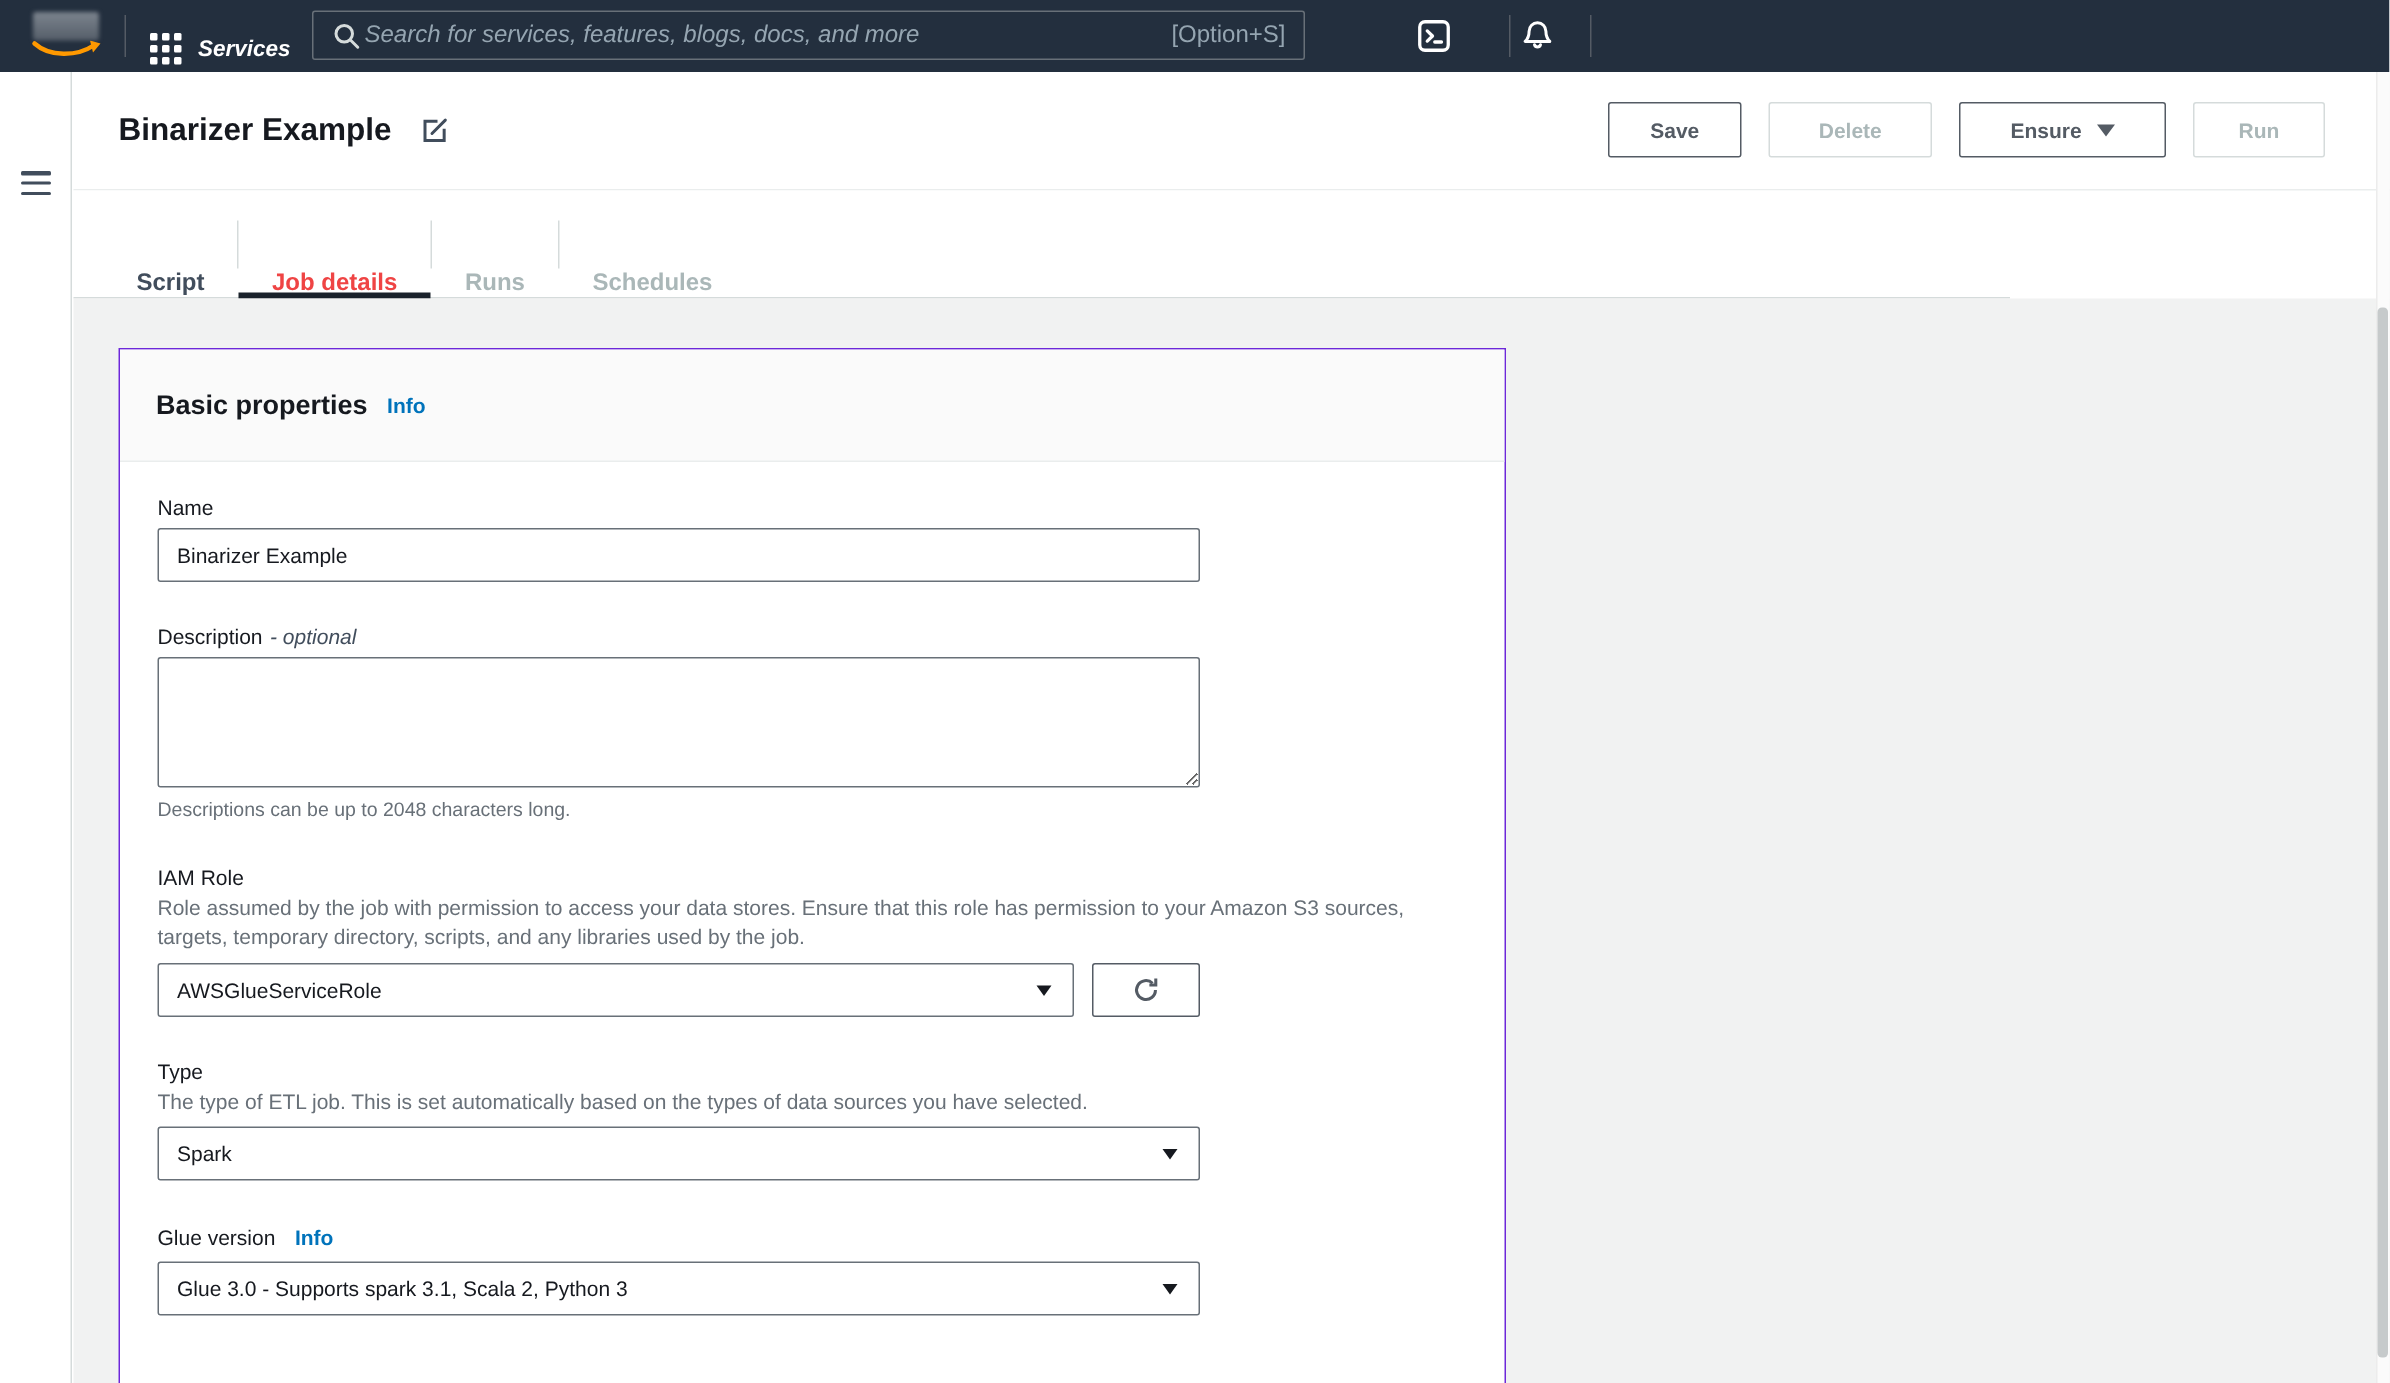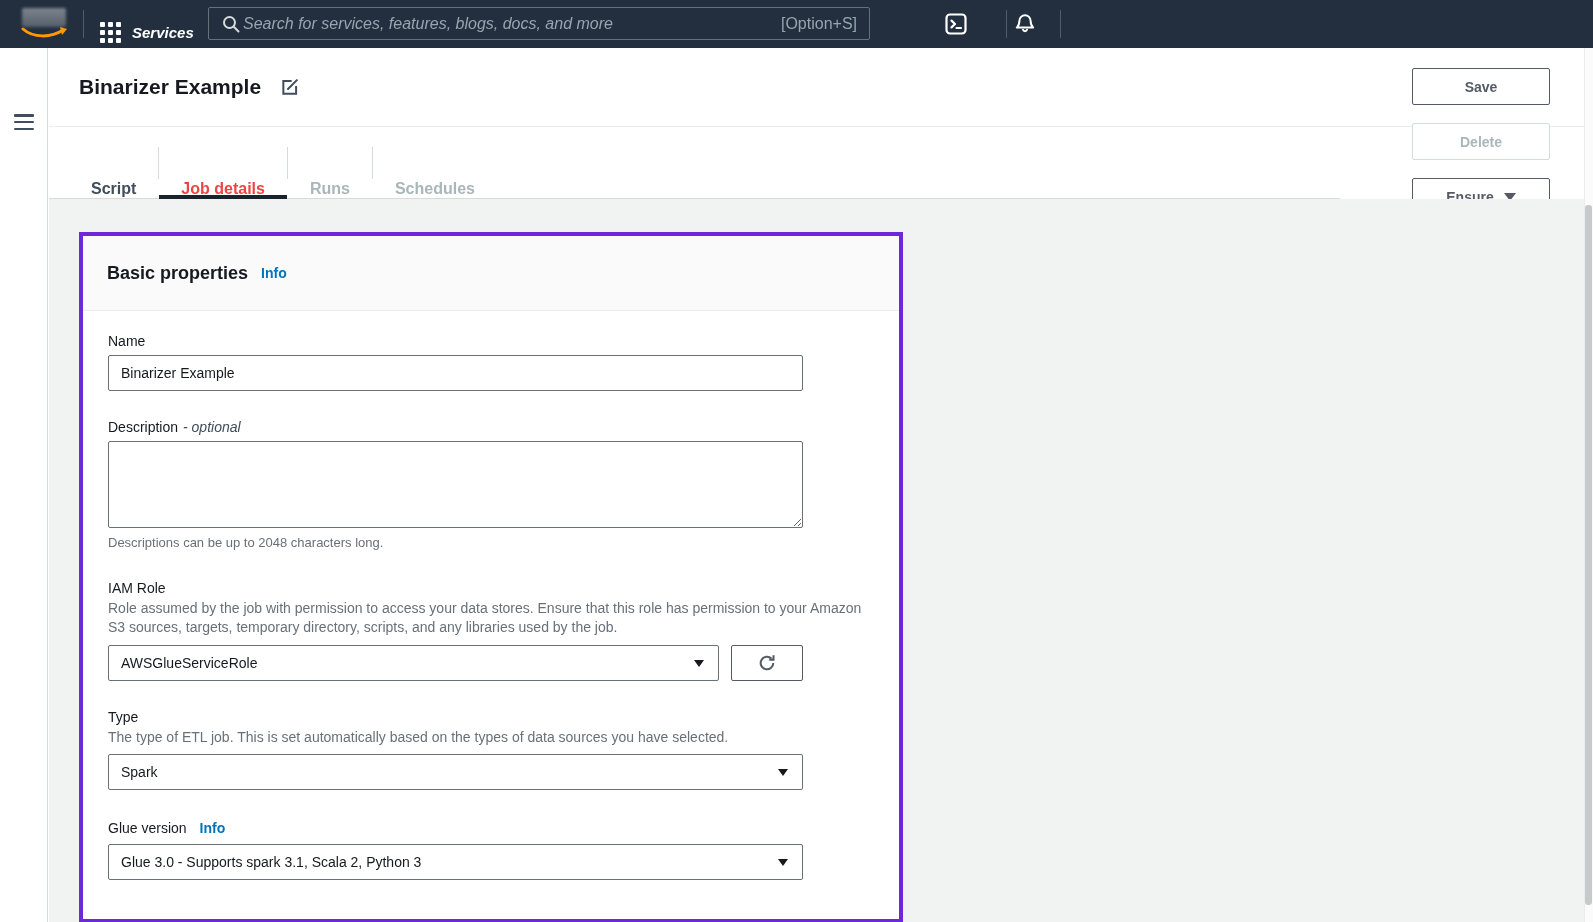--- a/index.html
+++ b/index.html
@@ -30,40 +30,40 @@
   .left-rail{position:absolute;left:0;top:48px;width:48px;height:874px;background:#ffffff;
     border-right:1px solid #d5dbdb;box-sizing:border-box;}
   .hamburger{position:absolute;left:14px;top:66px;width:20px;height:16px;display:flex;
     flex-direction:column;justify-content:space-between;cursor:pointer;}
   .hamburger i{height:2.5px;background:#414d5c;border-radius:1px;}
   
   .page-header{position:absolute;left:49px;top:48px;width:1544px;height:79px;background:#ffffff;
     border-bottom:1px solid #eaeded;box-sizing:border-box;display:flex;align-items:center;}
   .page-title{font-size:21px;font-weight:700;color:#16191f;margin-left:30px;}
   .edit-btn{margin-left:19px;width:20px;height:20px;cursor:pointer;}
-  .header-actions{position:absolute;right:43px;top:20px;display:flex;gap:18px;flex-direction:column;}
+  .header-actions{position:absolute;right:43px;top:20px;display:flex;gap:18px;}
   .btn{height:37px;background:#ffffff;border:1px solid #545b64;border-radius:2px;color:#545b64;
     font-size:14px;font-weight:700;font-family:"Liberation Sans",sans-serif;display:flex;
     align-items:center;justify-content:center;gap:10px;cursor:pointer;box-sizing:border-box;padding:0 20px;}
   .btn.disabled{border-color:#d5dbdb;color:#aab7b8;cursor:default;}
   .caret-down{width:0;height:0;border-left:6px solid transparent;border-right:6px solid transparent;
     border-top:8px solid #545b64;}
   
   .tab-row{position:absolute;left:49px;top:127px;width:1291px;height:72px;background:#ffffff;
     border-bottom:1px solid #d5dbdb;box-sizing:border-box;display:flex;align-items:flex-end;padding-left:20px;}
   .tab{display:flex;align-items:center;padding:0 22px;font-size:16px;font-weight:700;color:#414d5c;
     cursor:pointer;position:relative;}
   .tab.active{color:#ef4444;}
   .tab.active .tab-underline{position:absolute;left:0;right:0;bottom:-1px;height:4px;background:#1a222b;}
   .tab.disabled{color:#aab7b8;cursor:default;}
   .tab-sep{width:1px;background:#d5dbdb;align-self:center;height:32px;}
   
   .content{position:absolute;left:49px;top:199px;width:1544px;height:723px;background:#f1f2f2;}
-  .card{position:absolute;left:30px;top:33px;width:824px;height:691px;background:#ffffff;
-    border:4px solid #6d28d9;box-sizing:border-box;overflow:hidden;}
+  .card{position:absolute;left:30px;top:33px;width:925px;height:691px;background:#ffffff;
+    border:1px solid #6d28d9;box-sizing:border-box;overflow:hidden;}
   .card-header{height:74px;background:#fafafa;border-bottom:1px solid #eaeded;display:flex;
     align-items:center;padding-left:24px;}
   .card-title{font-size:18px;font-weight:700;color:#16191f;}
   .info-link{color:#0073bb;font-size:14px;font-weight:700;cursor:pointer;margin-left:13px;}
   .card-body{padding:0 25px;}
   .field-label{font-size:14px;color:#16191f;display:flex;align-items:center;}
   .optional{font-style:italic;color:#414d5c;margin-left:5px;text-align:center;}
   .field-desc{font-size:14px;color:#687078;line-height:19px;max-width:900px;margin-top:3px;}
   .helper-text{font-size:13px;color:#687078;margin-top:7px;}
   .text-input{width:695px;height:36px;border:1px solid #687078;border-radius:2px;box-sizing:border-box;

